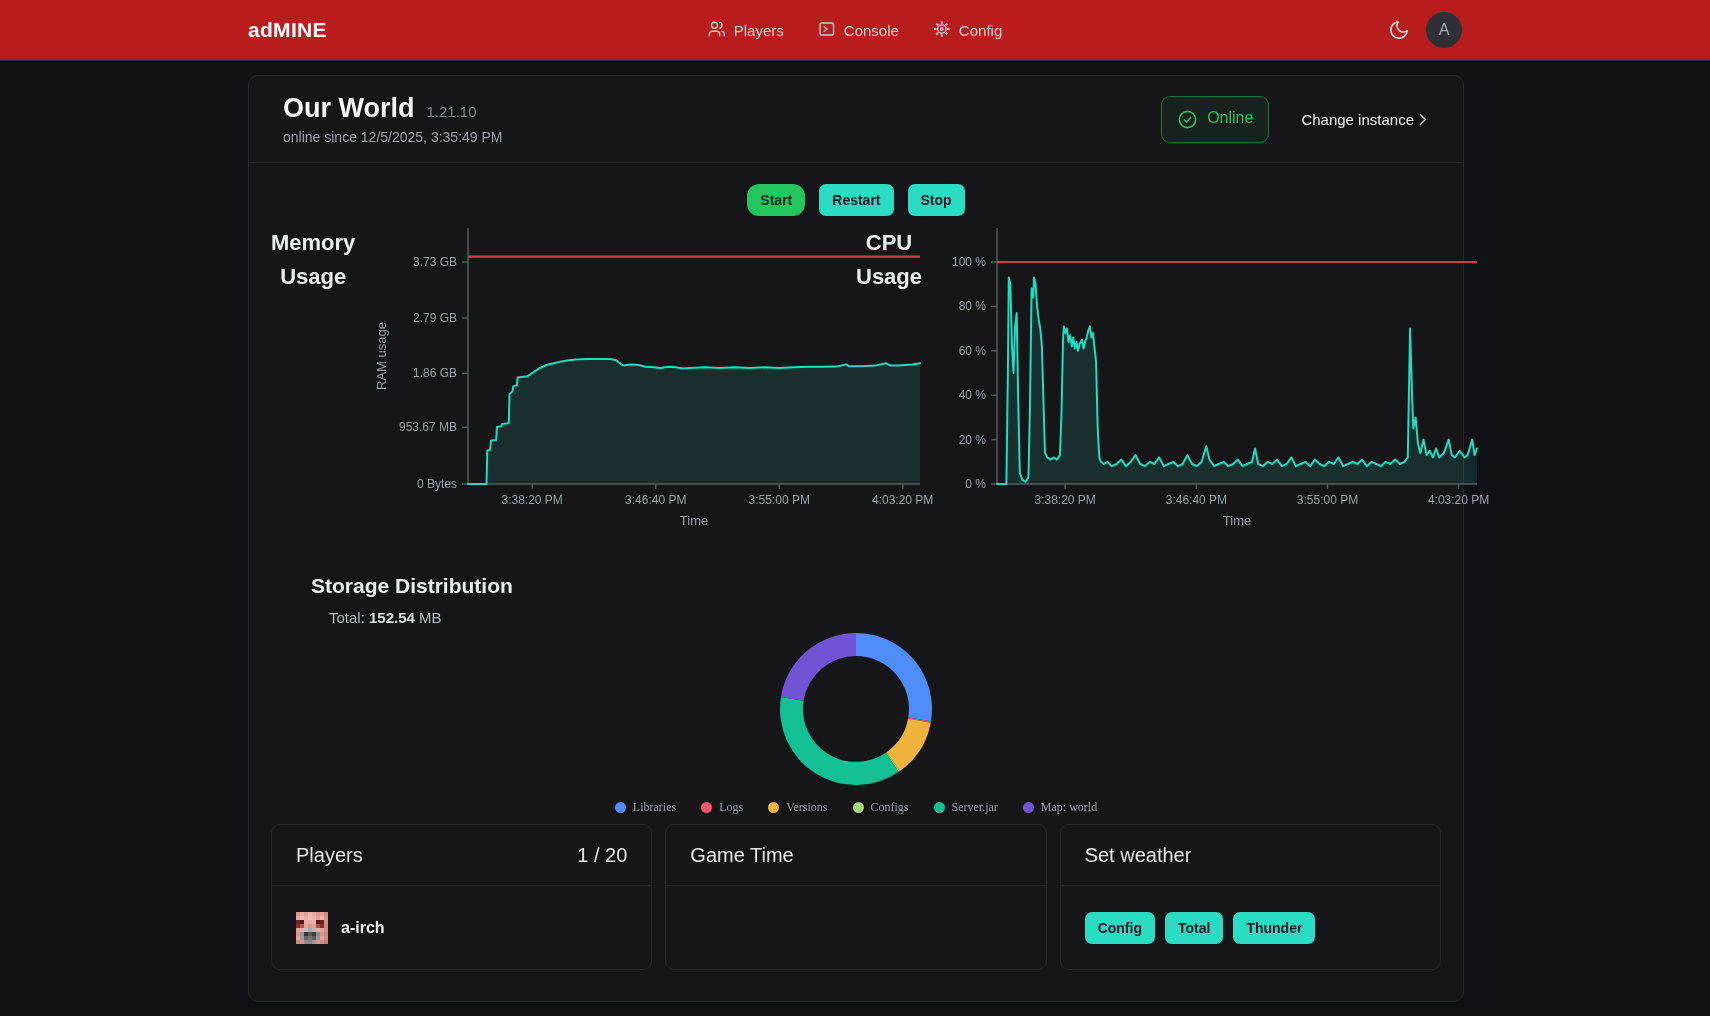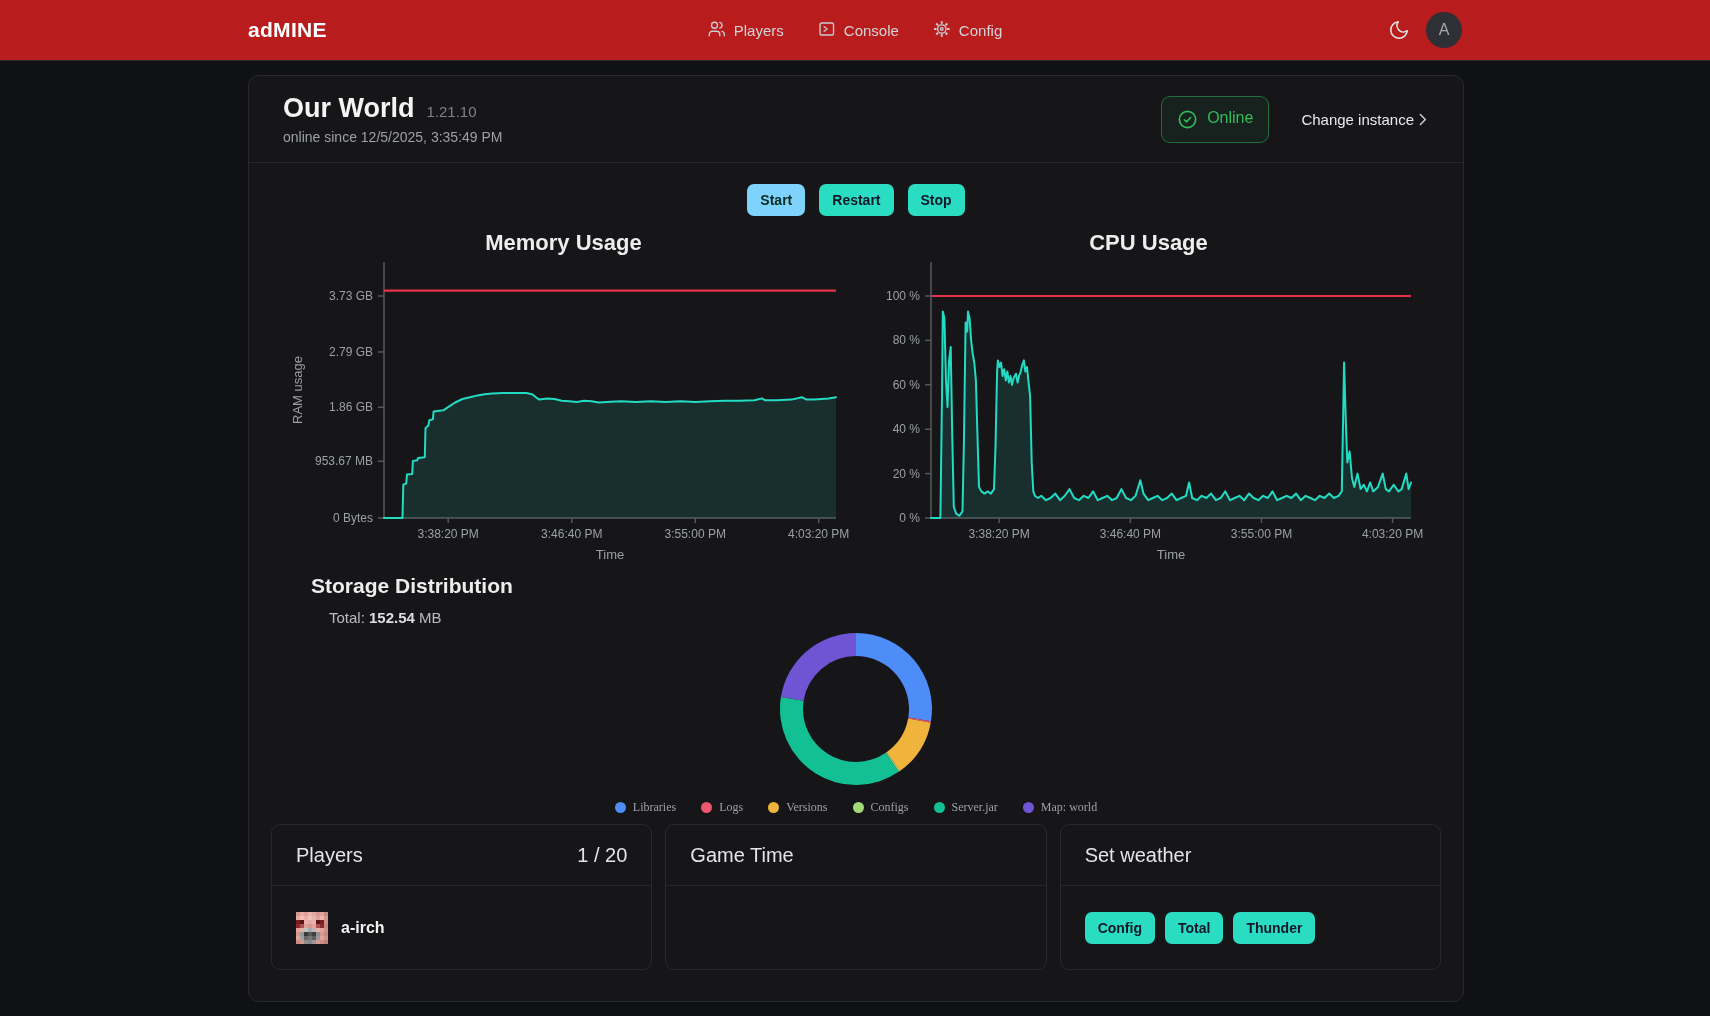--- a/index.html
+++ b/index.html
@@ -28,24 +28,24 @@
   .header-right{display:flex;align-items:center;gap:26px;}
   .online-badge{display:flex;align-items:flex-start;gap:9px;padding:12px 15px;border-radius:9px;
           border:1px solid rgba(46,189,96,.5);background:rgba(46,189,96,.07);}
   .online-badge span{color:#2ebd59;font-size:16px;}
   .change-instance{display:flex;align-items:center;gap:0;color:#e8e9ea;font-size:15px;cursor:pointer;background:none;border:none;font-family:inherit;}
   .c-divider{position:absolute;left:0;right:0;top:86px;height:1px;background:#26272b;}
   
   .controls{position:absolute;left:0;right:0;top:108px;display:flex;justify-content:center;gap:14px;}
   .tbtn{background:#2adcc2;color:#0f172a;border:none;border-radius:7px;padding:8px 13px;
         font-size:14px;font-weight:600;font-family:inherit;cursor:pointer;}
-  .tbtn.dark{background:#7dd3fc;color:#0a2a24;}
+  .tbtn.dark{background:#22c55e;color:#0a2a24;border-radius:12px;}
   
   .charts{position:absolute;left:0;right:0;top:150px;display:flex;padding:0 22px;}
-  .chart-col{width:585px;display:flex;flex-direction:column;}
+  .chart-col{width:585px;display:flex;flex-direction:row;}
   .chart-title{height:34px;line-height:34px;text-align:center;font-size:22px;font-weight:700;color:#eceded;}
   
   .storage-title{position:absolute;left:62px;top:498px;font-size:21px;font-weight:700;color:#eceded;}
   .storage-total{position:absolute;left:80px;top:533px;font-size:15px;color:#b9bcc1;}
   .storage-total b{color:#dcdee1;}
   .donut-wrap{position:absolute;left:0;right:0;top:548px;display:flex;justify-content:center;}
   .legend{position:absolute;left:0;right:0;top:724px;display:flex;justify-content:center;gap:25px;}
   .legend-item{display:flex;align-items:center;gap:7px;cursor:pointer;font-family:Liberation Serif, serif;}
   .legend-item i{width:11px;height:11px;border-radius:50%;display:block;}
   .legend-item span{font-size:12px;color:#9aa0a6;}

